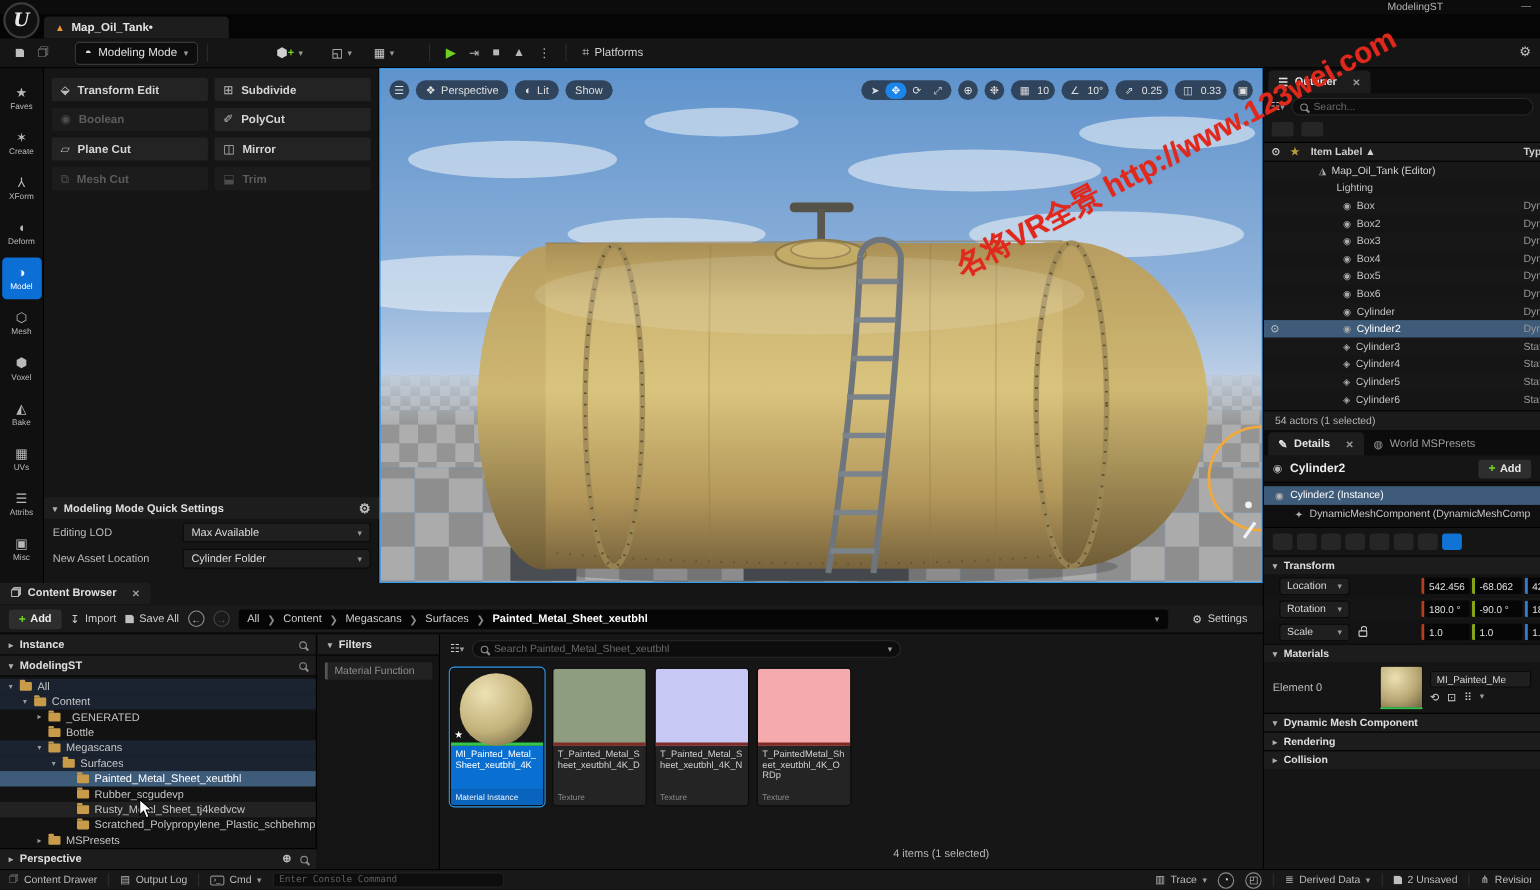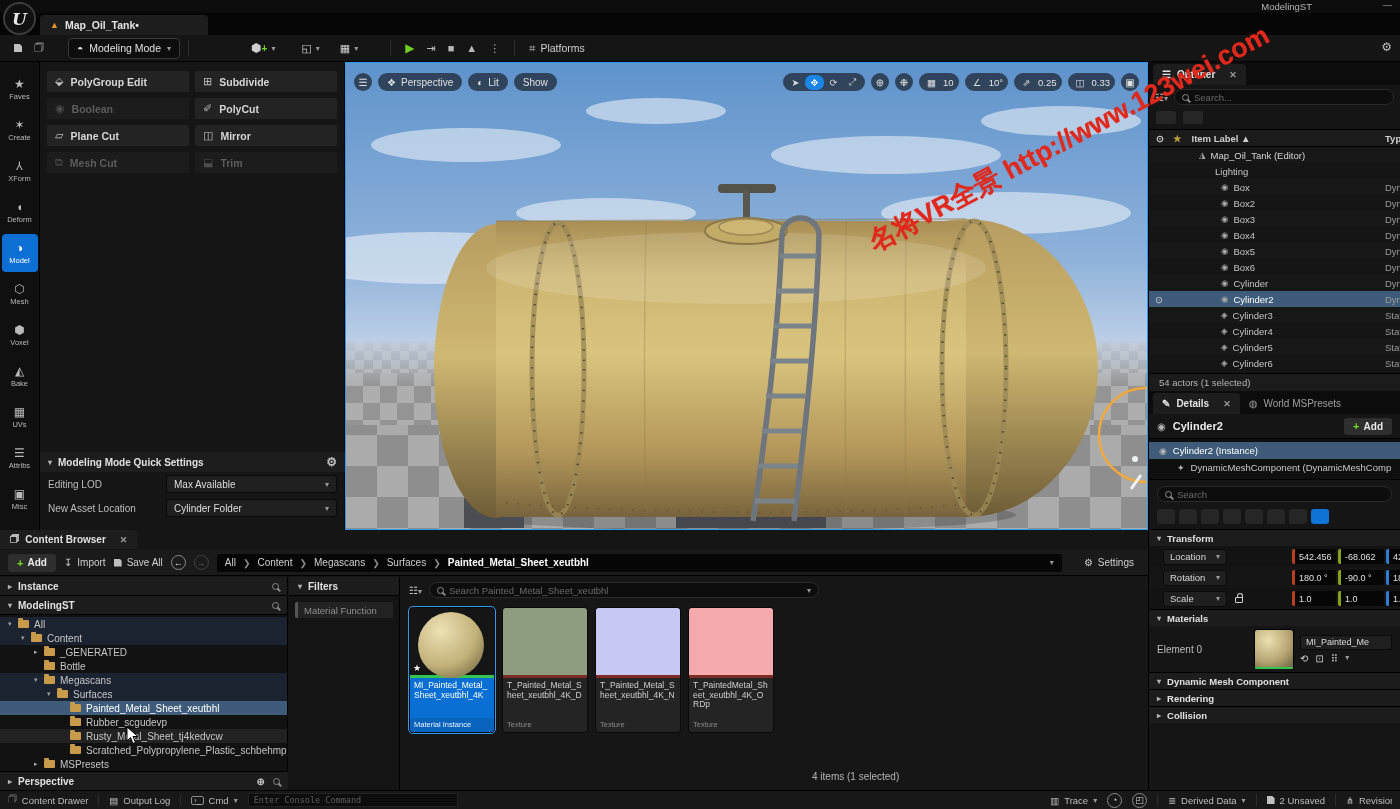--- a/index.html
+++ b/index.html
@@ -301,21 +301,21 @@
         <span class="ric">▣</span>
         <span class="rlb">Misc</span>
       </div>
     </div>
 
   <div id="toolpanel" class="abs">
     <div id="tool-grid">
 
     <div class="tool-btn">
           <span class="tic">⬙</span>
-          <span>PolyGroup Edit</span>
+          <span>Transform Edit</span>
         </div>
         <div class="tool-btn">
           <span class="tic">⊞</span>
           <span>Subdivide</span>
         </div>
         <div class="tool-btn disabled">
           <span class="tic">◉</span>
           <span>Boolean</span>
         </div>
         <div class="tool-btn">
@@ -649,26 +649,20 @@
 
     <div class="comp-row selected" style="--ind: 0;">
           <span class="cic">◉</span>
           <span class="clip">Cylinder2 (Instance)</span>
         </div>
         <div class="comp-row" style="--ind: 1;">
           <span class="cic">✦</span>
           <span class="clip">DynamicMeshComponent (DynamicMeshComp</span>
         </div>
       </div>
-    <div class="row" style="padding:6px 8px 2px;">
-      <div class="searchbox">
-        <span class="mag"></span>
-        <input placeholder="Search" style="">
-      </div>
-    </div>
     <div id="d-chips">
 
     <span class="d-chip"></span>
         <span class="d-chip"></span>
         <span class="d-chip"></span>
         <span class="d-chip"></span>
         <span class="d-chip"></span>
         <span class="d-chip"></span>
         <span class="d-chip"></span>
         <span class="d-chip active"></span>

